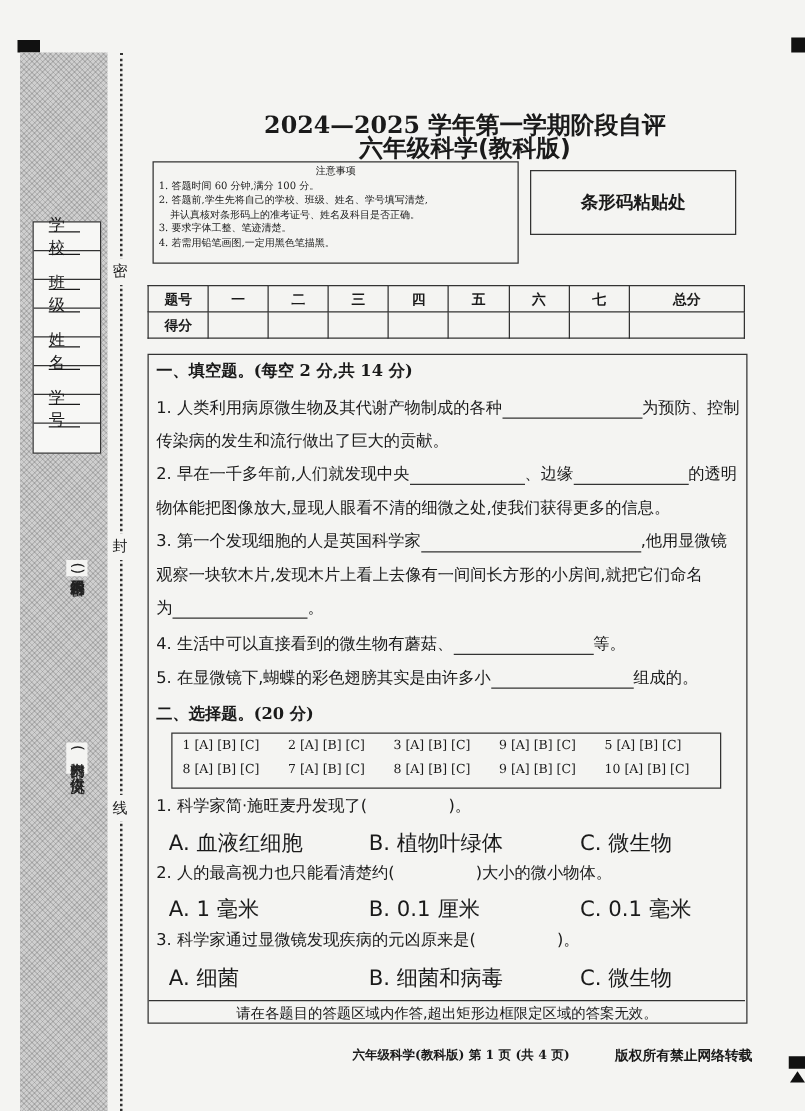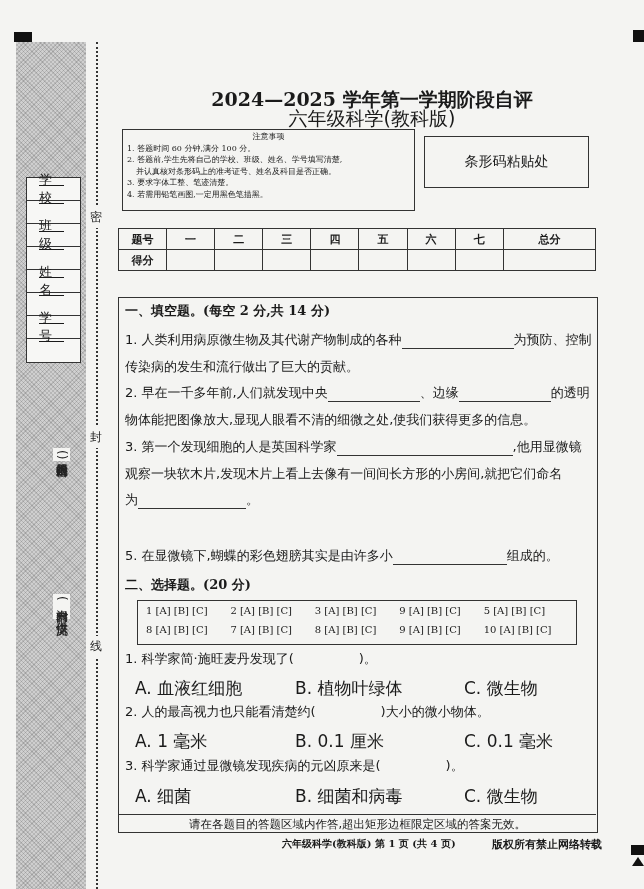--- a/index.html
+++ b/index.html
@@ -26,33 +26,33 @@
   .vtext1 { left: 53px; top: 448px; }
   .vtext2 { left: 53px; top: 594px; }
 
   .dotline { position: absolute; left: 96px; top: 42px; width: 0; height: 847px; border-left: 2px dotted #333; }
   .seal { position: absolute; left: 90px; font-size: 12px; background: #f4f4f2; padding: 2px 0; }
   .seal-1 { top: 207px; }
   .seal-2 { top: 427px; }
   .seal-3 { top: 636px; }
 
   .title1 { position: absolute; left: 0; width: 644px; top: 87px; text-align: center; font-family: "DejaVu Serif", serif; font-size: 19px; font-weight: bold; padding-left: 100px; }
-  .title2 { position: absolute; left: 0; width: 644px; top: 106px; text-align: center; font-size: 19px; font-weight: normal; padding-left: 100px; }
+  .title2 { position: absolute; left: 0; width: 644px; top: 106px; text-align: center; font-size: 19px; font-weight: bold; padding-left: 100px; }
 
   .notice { position: absolute; left: 122px; top: 129px; width: 293px; height: 82px; border: 1px solid #333; font-family: "DejaVu Serif", serif; font-size: 8px; line-height: 11.5px; padding: 1px 4px; }
   .notice-title { text-align: center; font-size: 8px; margin-bottom: 0; }
   .notice-line.indent { padding-left: 9px; }
 
-  .barcode { position: absolute; left: 424px; top: 136px; width: 165px; height: 52px; border: 1px solid #333; display: flex; align-items: center; justify-content: center; font-family: "DejaVu Serif", serif; font-size: 14px; }
+  .barcode { position: absolute; left: 424px; top: 136px; width: 165px; height: 52px; border: 1px solid #333; display: flex; align-items: center; justify-content: center; font-family: "DejaVu Serif", serif; font-size: 14px; font-weight: bold; }
 
   .score-table { position: absolute; left: 118px; top: 228px; width: 478px; border-collapse: collapse; font-size: 11px; }
   .score-table td { border: 1px solid #333; height: 21px; text-align: center; font-weight: bold; }
   .score-table td.hd { width: 48px; }
 
-  .main-box { position: absolute; left: 118px; top: 283px; width: 480px; height: 536px; border: 1.5px solid #333; margin-top: 14px; }
+  .main-box { position: absolute; left: 118px; top: 283px; width: 480px; height: 536px; border: 1.5px solid #333; }
   .section { position: absolute; left: 6px; font-family: "DejaVu Serif", serif; font-weight: bold; font-size: 13px; }
   .q { position: absolute; left: 6px; font-size: 13px; white-space: nowrap; }
   .blank-line { display: inline-block; border-bottom: 1px solid #333; height: 14px; vertical-align: bottom; }
 
   .answer-grid { position: absolute; left: 18px; top: 302px; width: 440px; height: 45px; border: 1.5px solid #333; font-family: "DejaVu Serif", serif; font-size: 10px; padding: 4px 8px; }
   .ag-row { display: flex; height: 19px; }
   .ag-cell { width: 88px; }
 
   .opt { position: absolute; font-size: 17px; white-space: nowrap; }
   .footer-note { position: absolute; left: 0; top: 516px; width: 477px; height: 19px; border-top: 1.5px solid #333; text-align: center; font-size: 11.5px; line-height: 18px; }
@@ -145,20 +145,23 @@
   <div class="q" style="top:113px;">物体能把图像放大,显现人眼看不清的细微之处,使我们获得更多的信息。</div>
 
   <div class="q" style="top:140px;">
     <span>3. 第一个发现细胞的人是英国科学家</span><span class="blank-line" style="width:176px;"></span><span>,他用显微镜</span>
   </div>
   <div class="q" style="top:167px;">观察一块软木片,发现木片上看上去像有一间间长方形的小房间,就把它们命名</div>
   <div class="q" style="top:193px;">
     <span>为</span><span class="blank-line" style="width:108px;"></span><span>。</span>
   </div>
 
+  <div class="q" style="top:222px;">
+    <span>4. 生活中可以直接看到的微生物有蘑菇、</span><span class="blank-line" style="width:112px;"></span><span>等。</span>
+  </div>
   <div class="q" style="top:249px;">
     <span>5. 在显微镜下,蝴蝶的彩色翅膀其实是由许多小</span><span class="blank-line" style="width:114px;"></span><span>组成的。</span>
   </div>
 
   <div class="section" style="top:278px;">二、选择题。(20 分)</div>
 
   <div class="answer-grid">
     <div class="ag-row">
       <span class="ag-cell">1 [A] [B] [C]</span>
       <span class="ag-cell">2 [A] [B] [C]</span>

